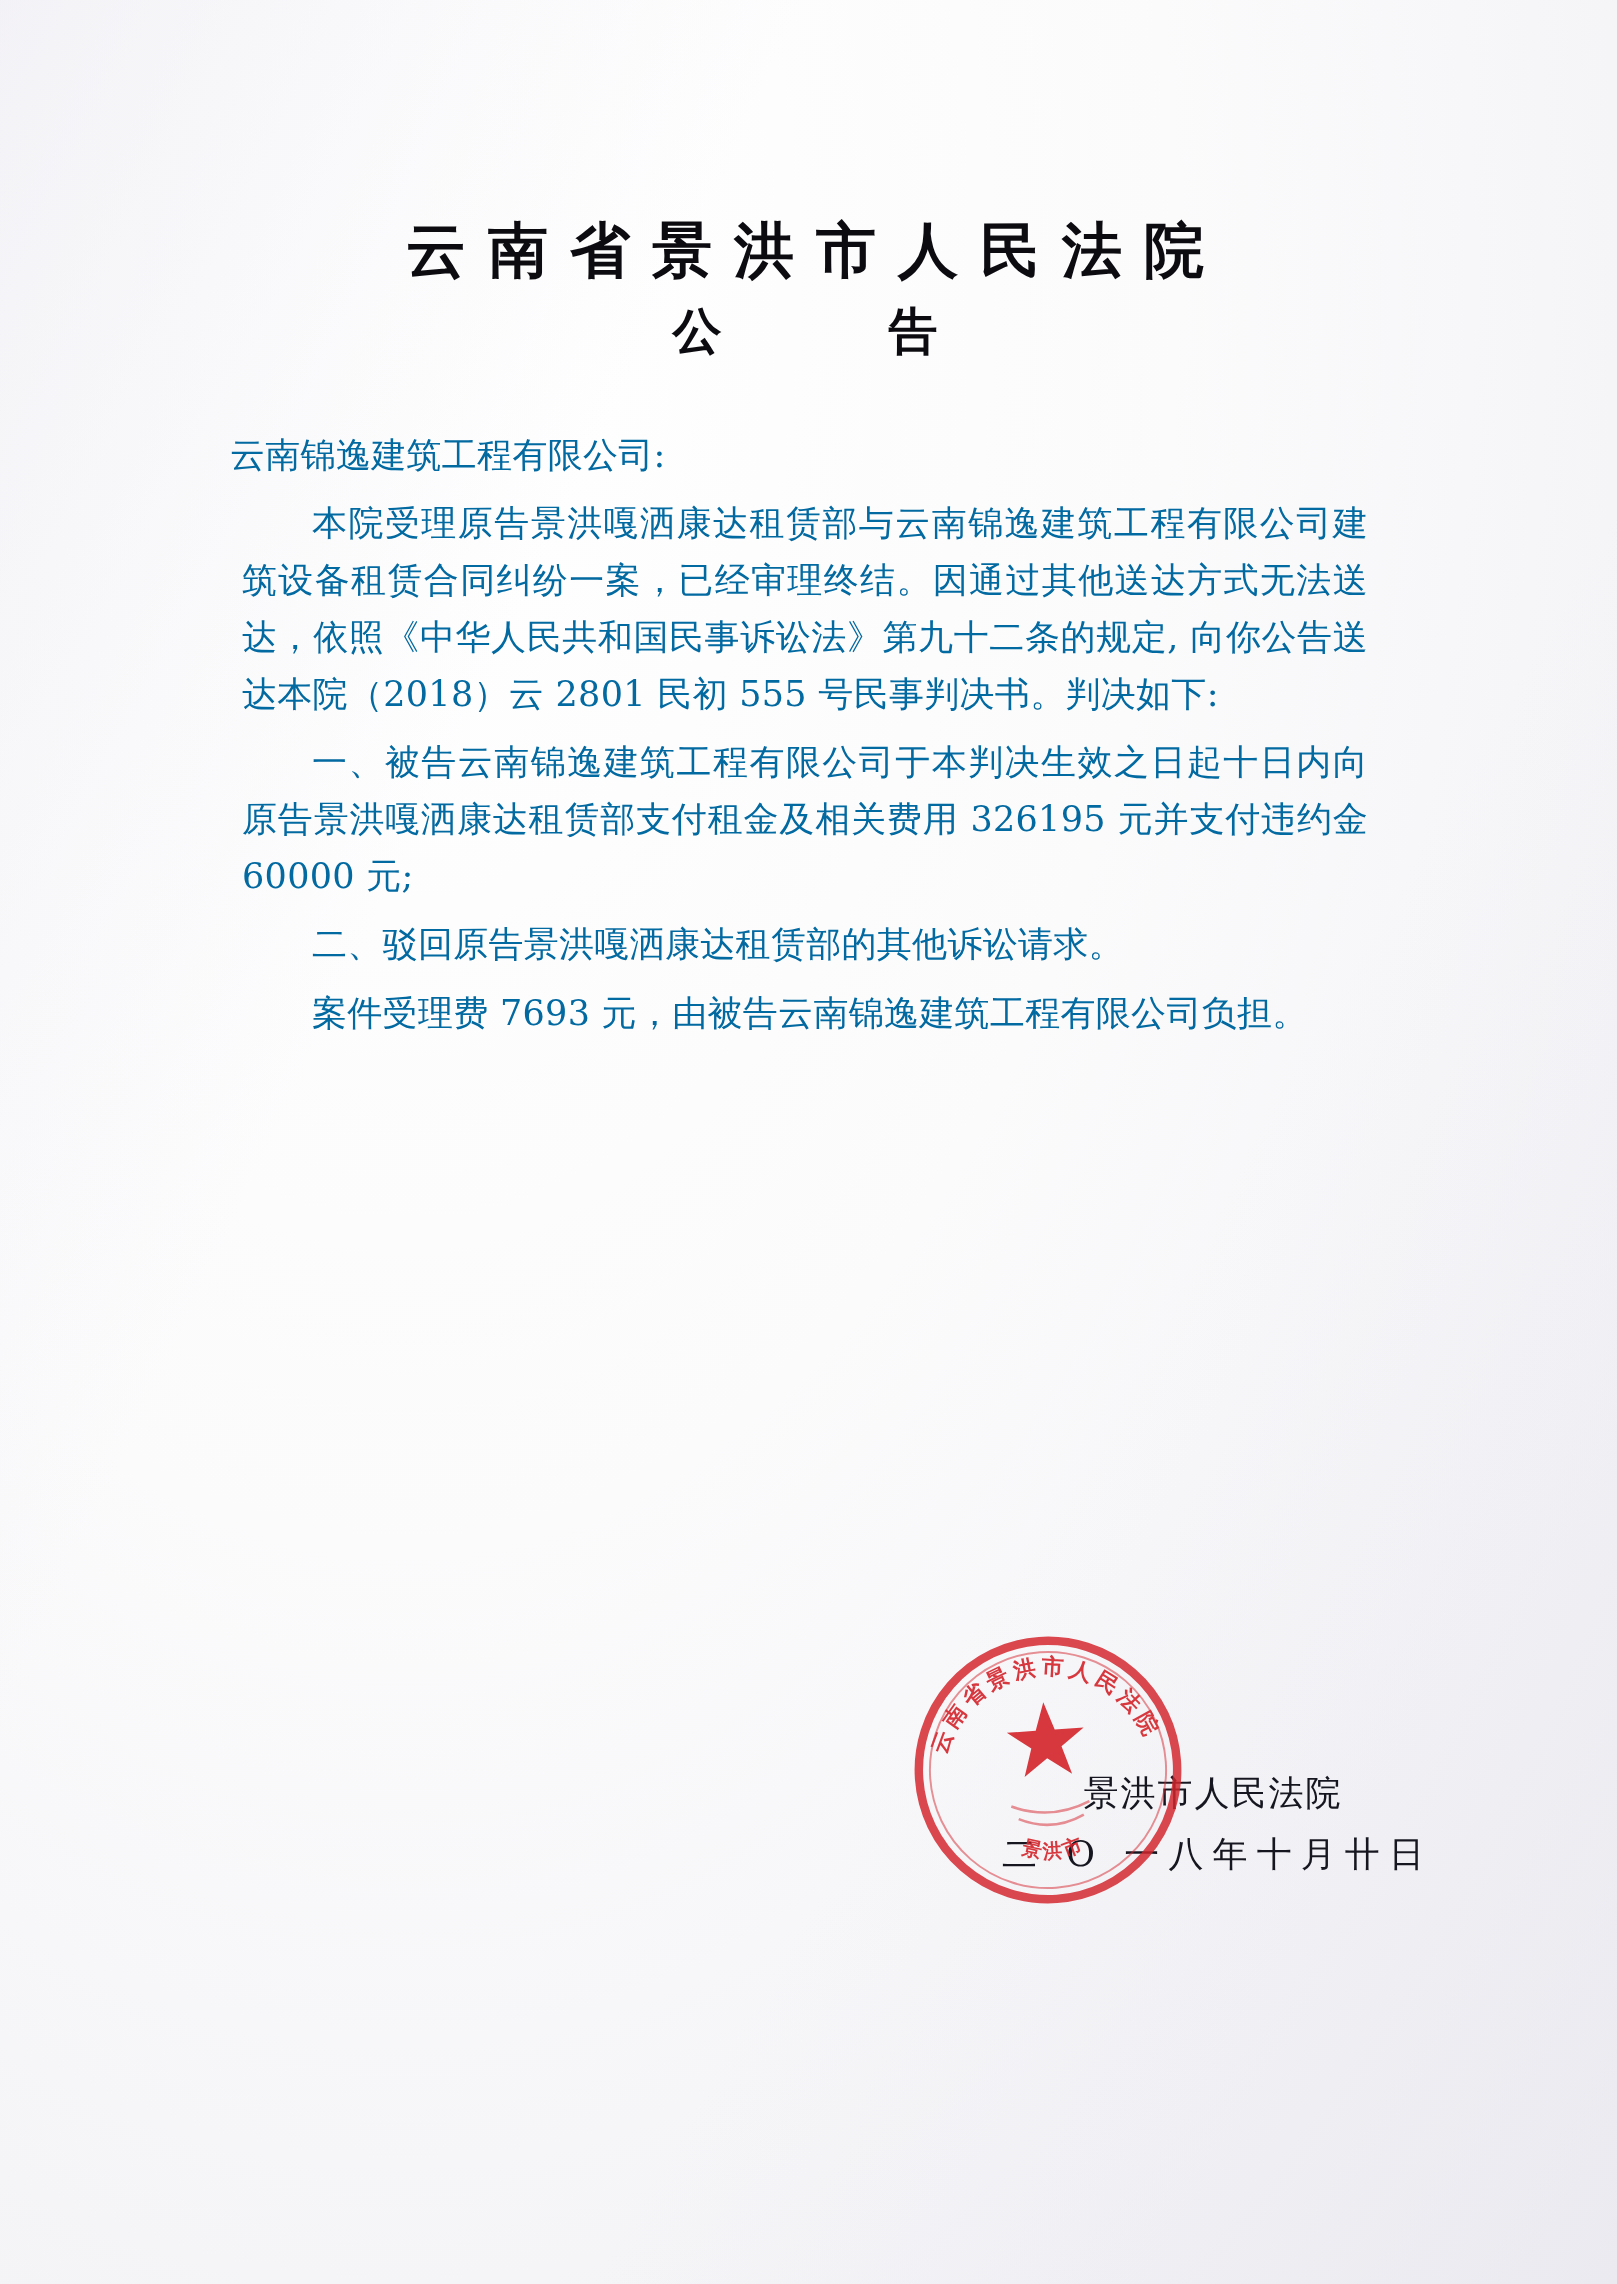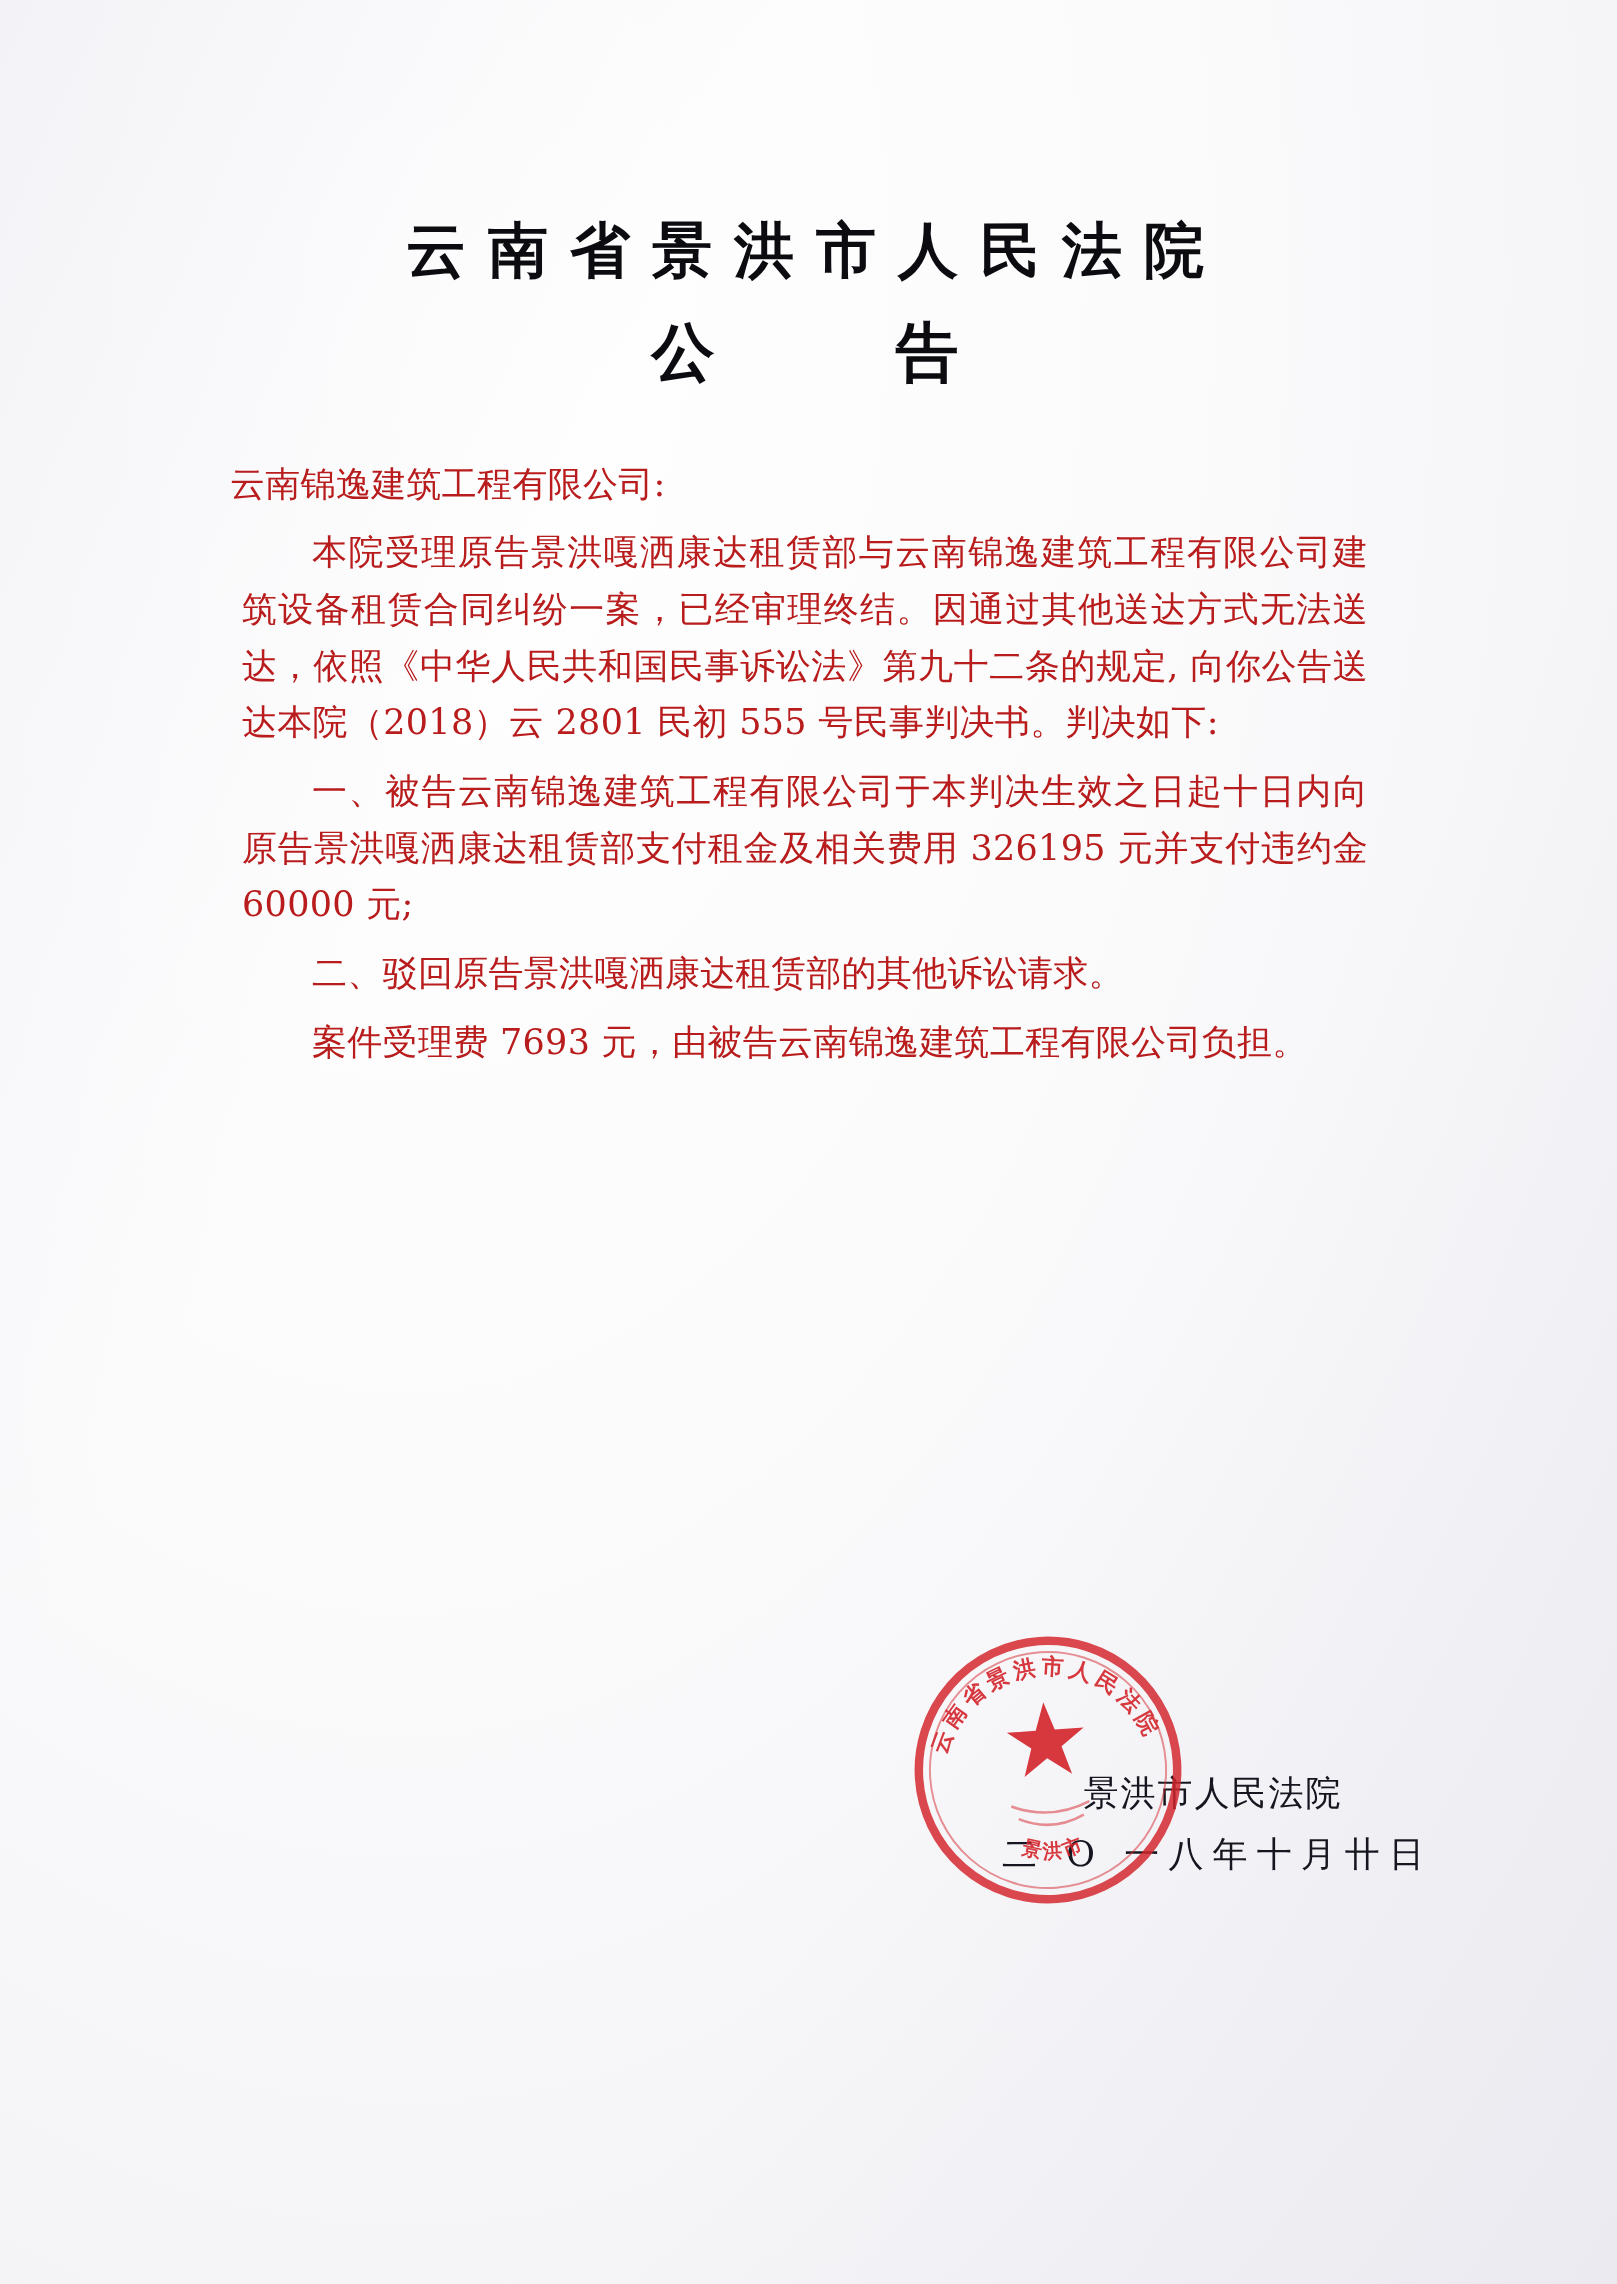--- a/index.html
+++ b/index.html
@@ -52,34 +52,34 @@
     letter-spacing: 22px;
     text-align: center;
     color: #0b0b10;
     padding-left: 22px;
     line-height: 1.15;
   }
 
   .doc-type {
     font-family: "DejaVu Sans", "Liberation Sans", sans-serif;
     font-weight: bold;
-    font-size: 63px;
+    font-size: 49px;
     letter-spacing: 59px;
     text-align: center;
     color: #0b0b10;
     padding-left: 59px;
-    margin-top: 30px;
+    margin-top: 18px;
     line-height: 1.2;
   }
 
   .body-block {
     margin-top: 65px;
     font-size: 35px;
     line-height: 1.62;
-    color: #b91c1c;
+    color: #0369a1;
     text-align: justify;
     letter-spacing: 0.3px;
   }
 
   .addressee {
     margin: 0 0 1.3px 0;
   }
 
   .para {
     margin: 12px;

